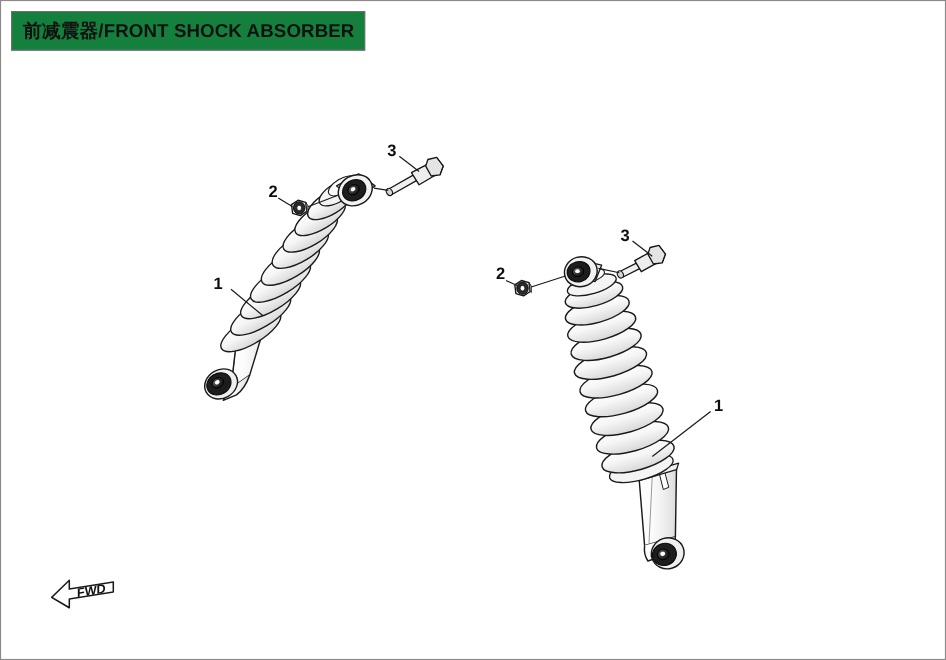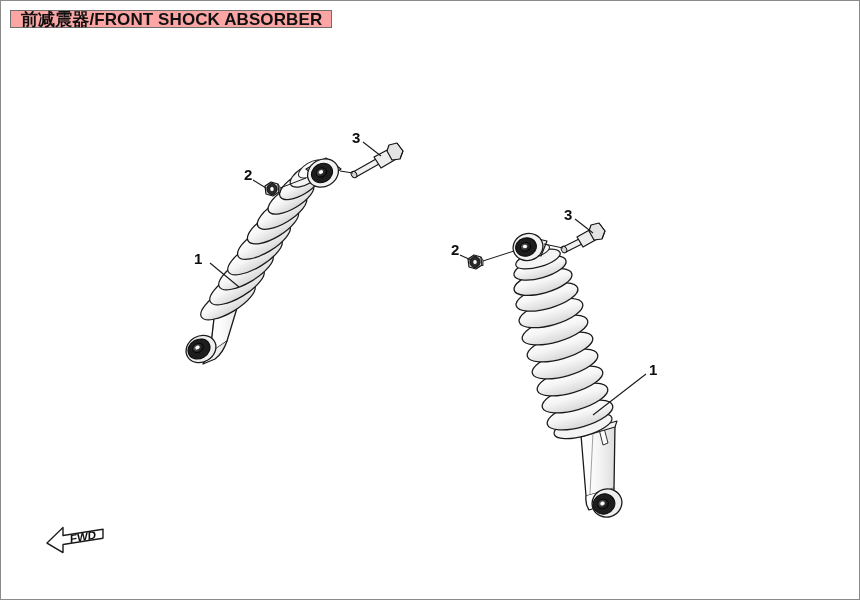--- a/index.html
+++ b/index.html
@@ -17,27 +17,27 @@
     height: 600px;
     background: #ffffff;
     border: 1px solid #8a8a8a;
     box-sizing: border-box;
     overflow: hidden;
   }
   #title-box {
     position: absolute;
     left: 9px;
     top: 9px;
-    height: 18px;
+    height: 36px;
     border: 1px solid #6e6e6e;
     box-sizing: border-box;
     display: flex;
     align-items: center;
     padding: 0 9px 0 10px;
-    background: #fca5a5;
+    background: #15803d;
   }
   #title-text {
     font-size: 17px;
     font-weight: bold;
     color: #111111;
     letter-spacing: 0.1px;
     white-space: nowrap;
     line-height: 1;
   }
   #diagram {

